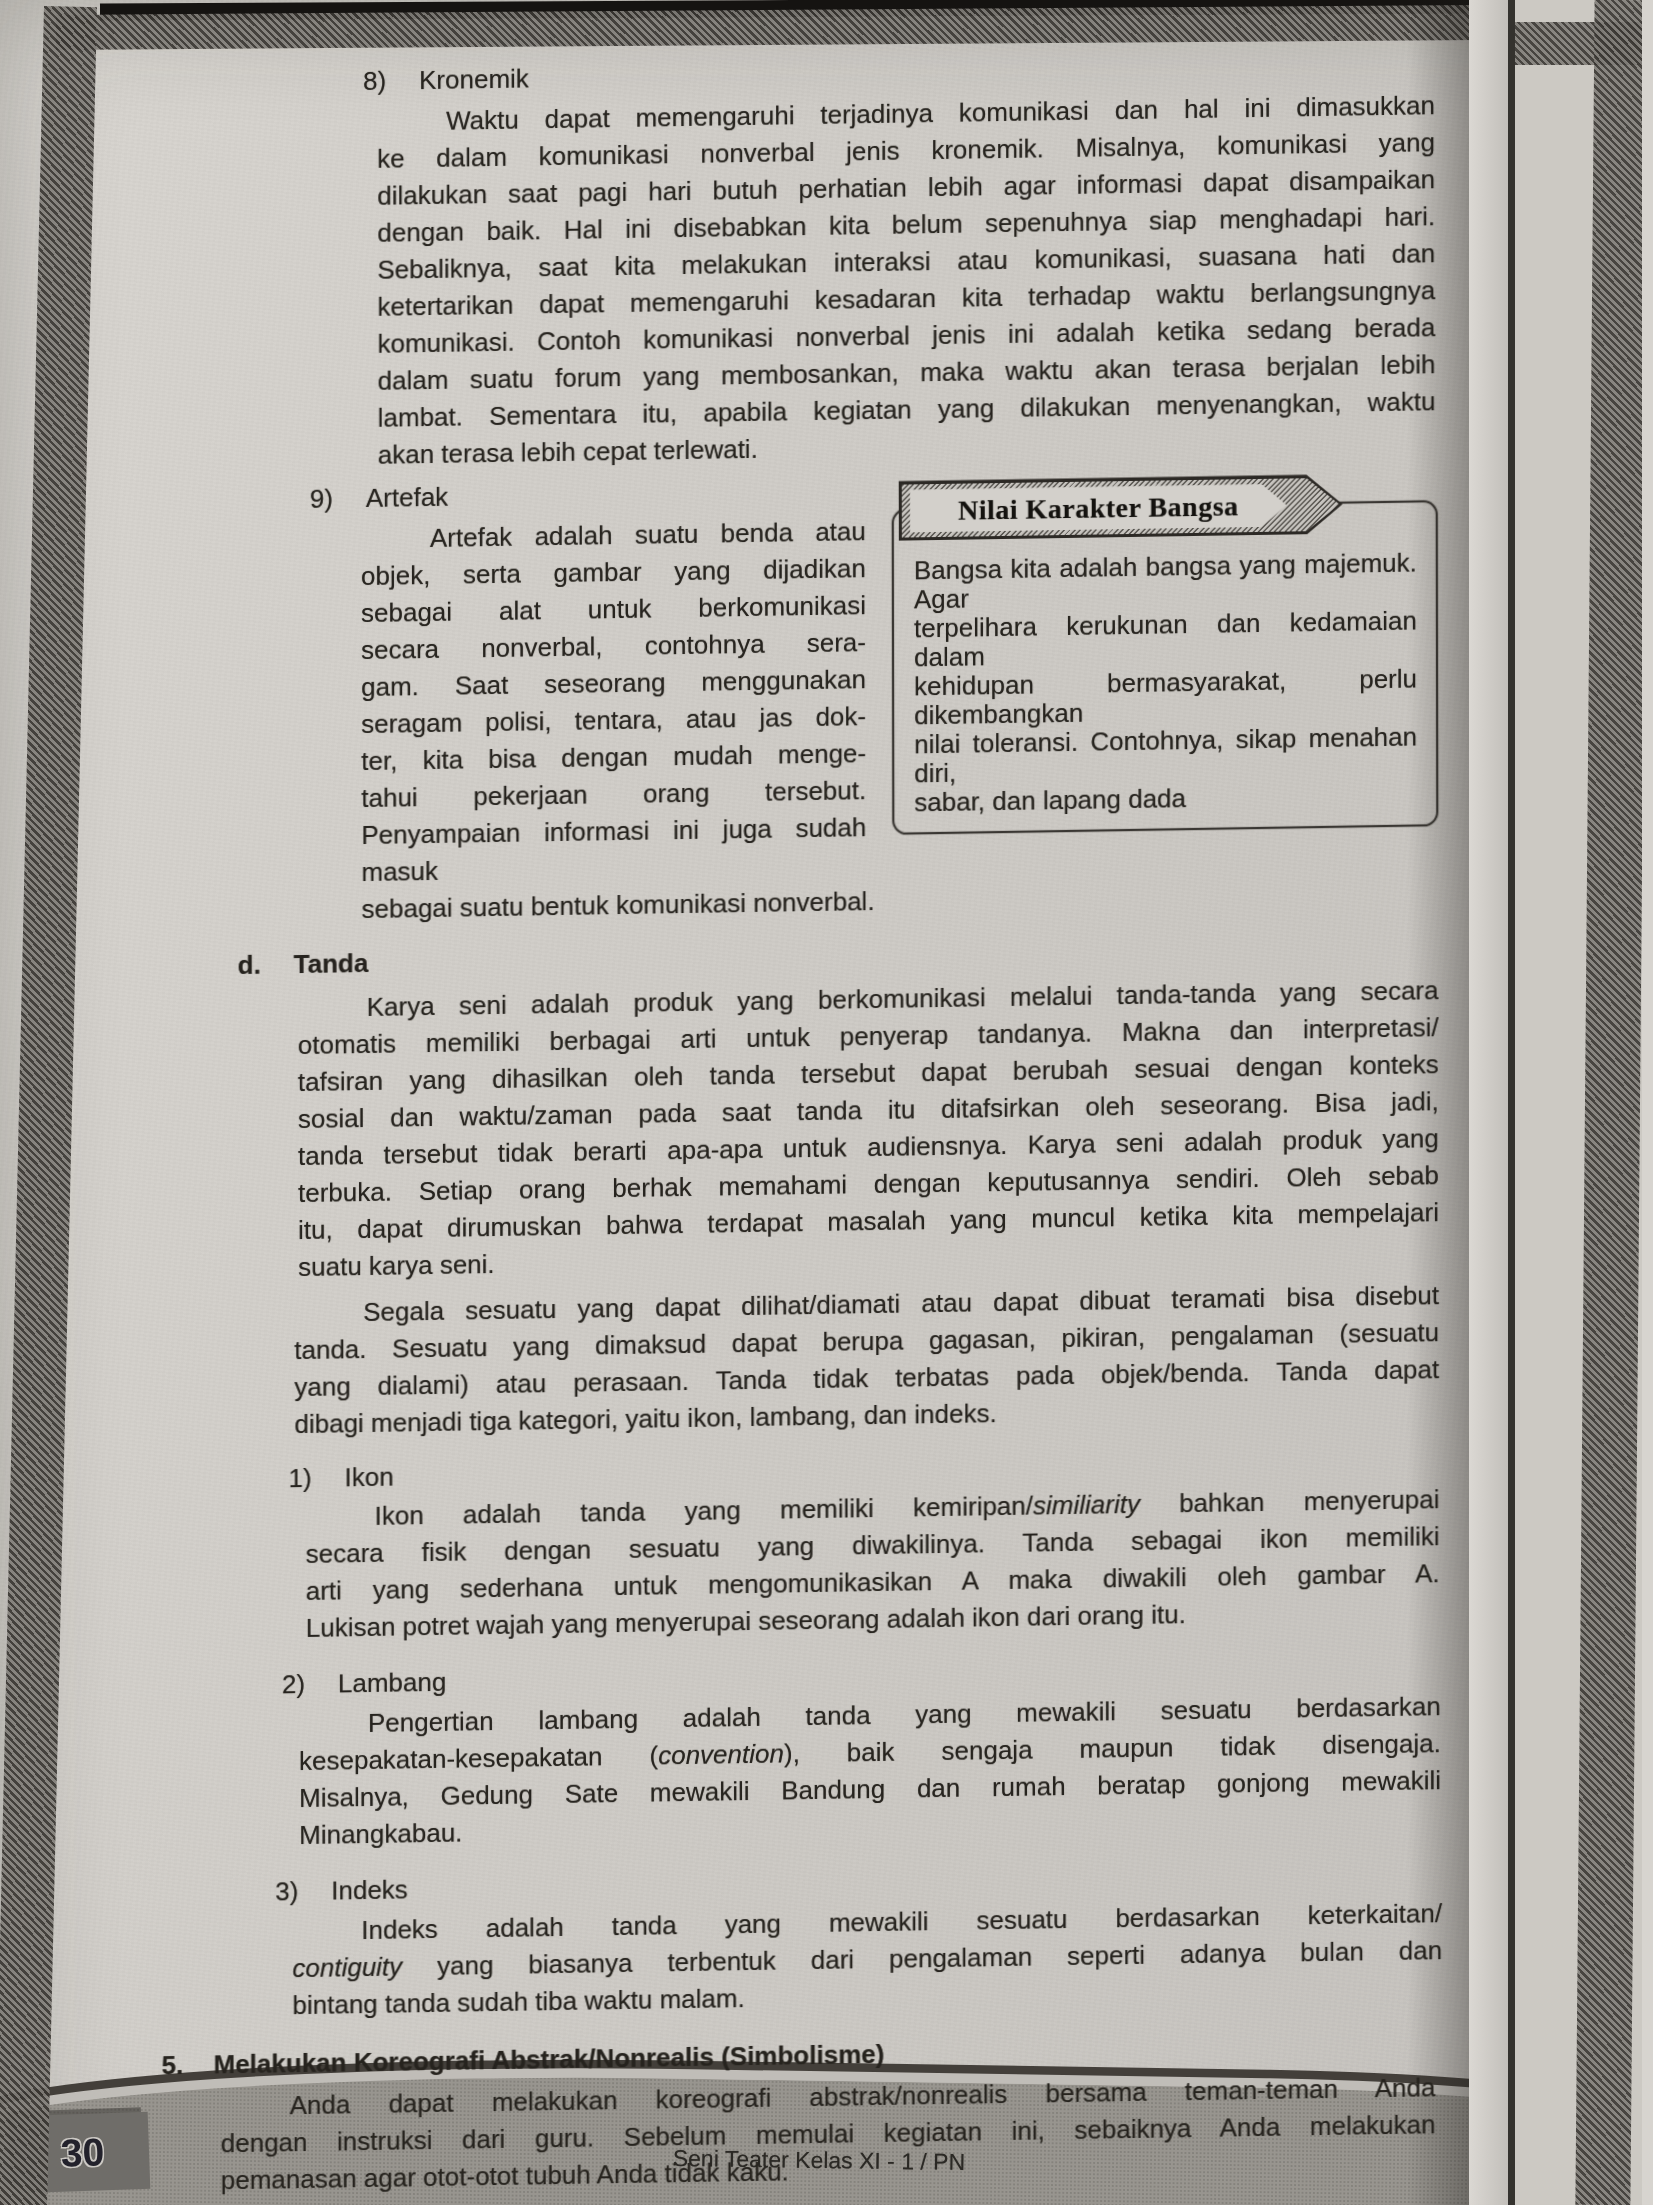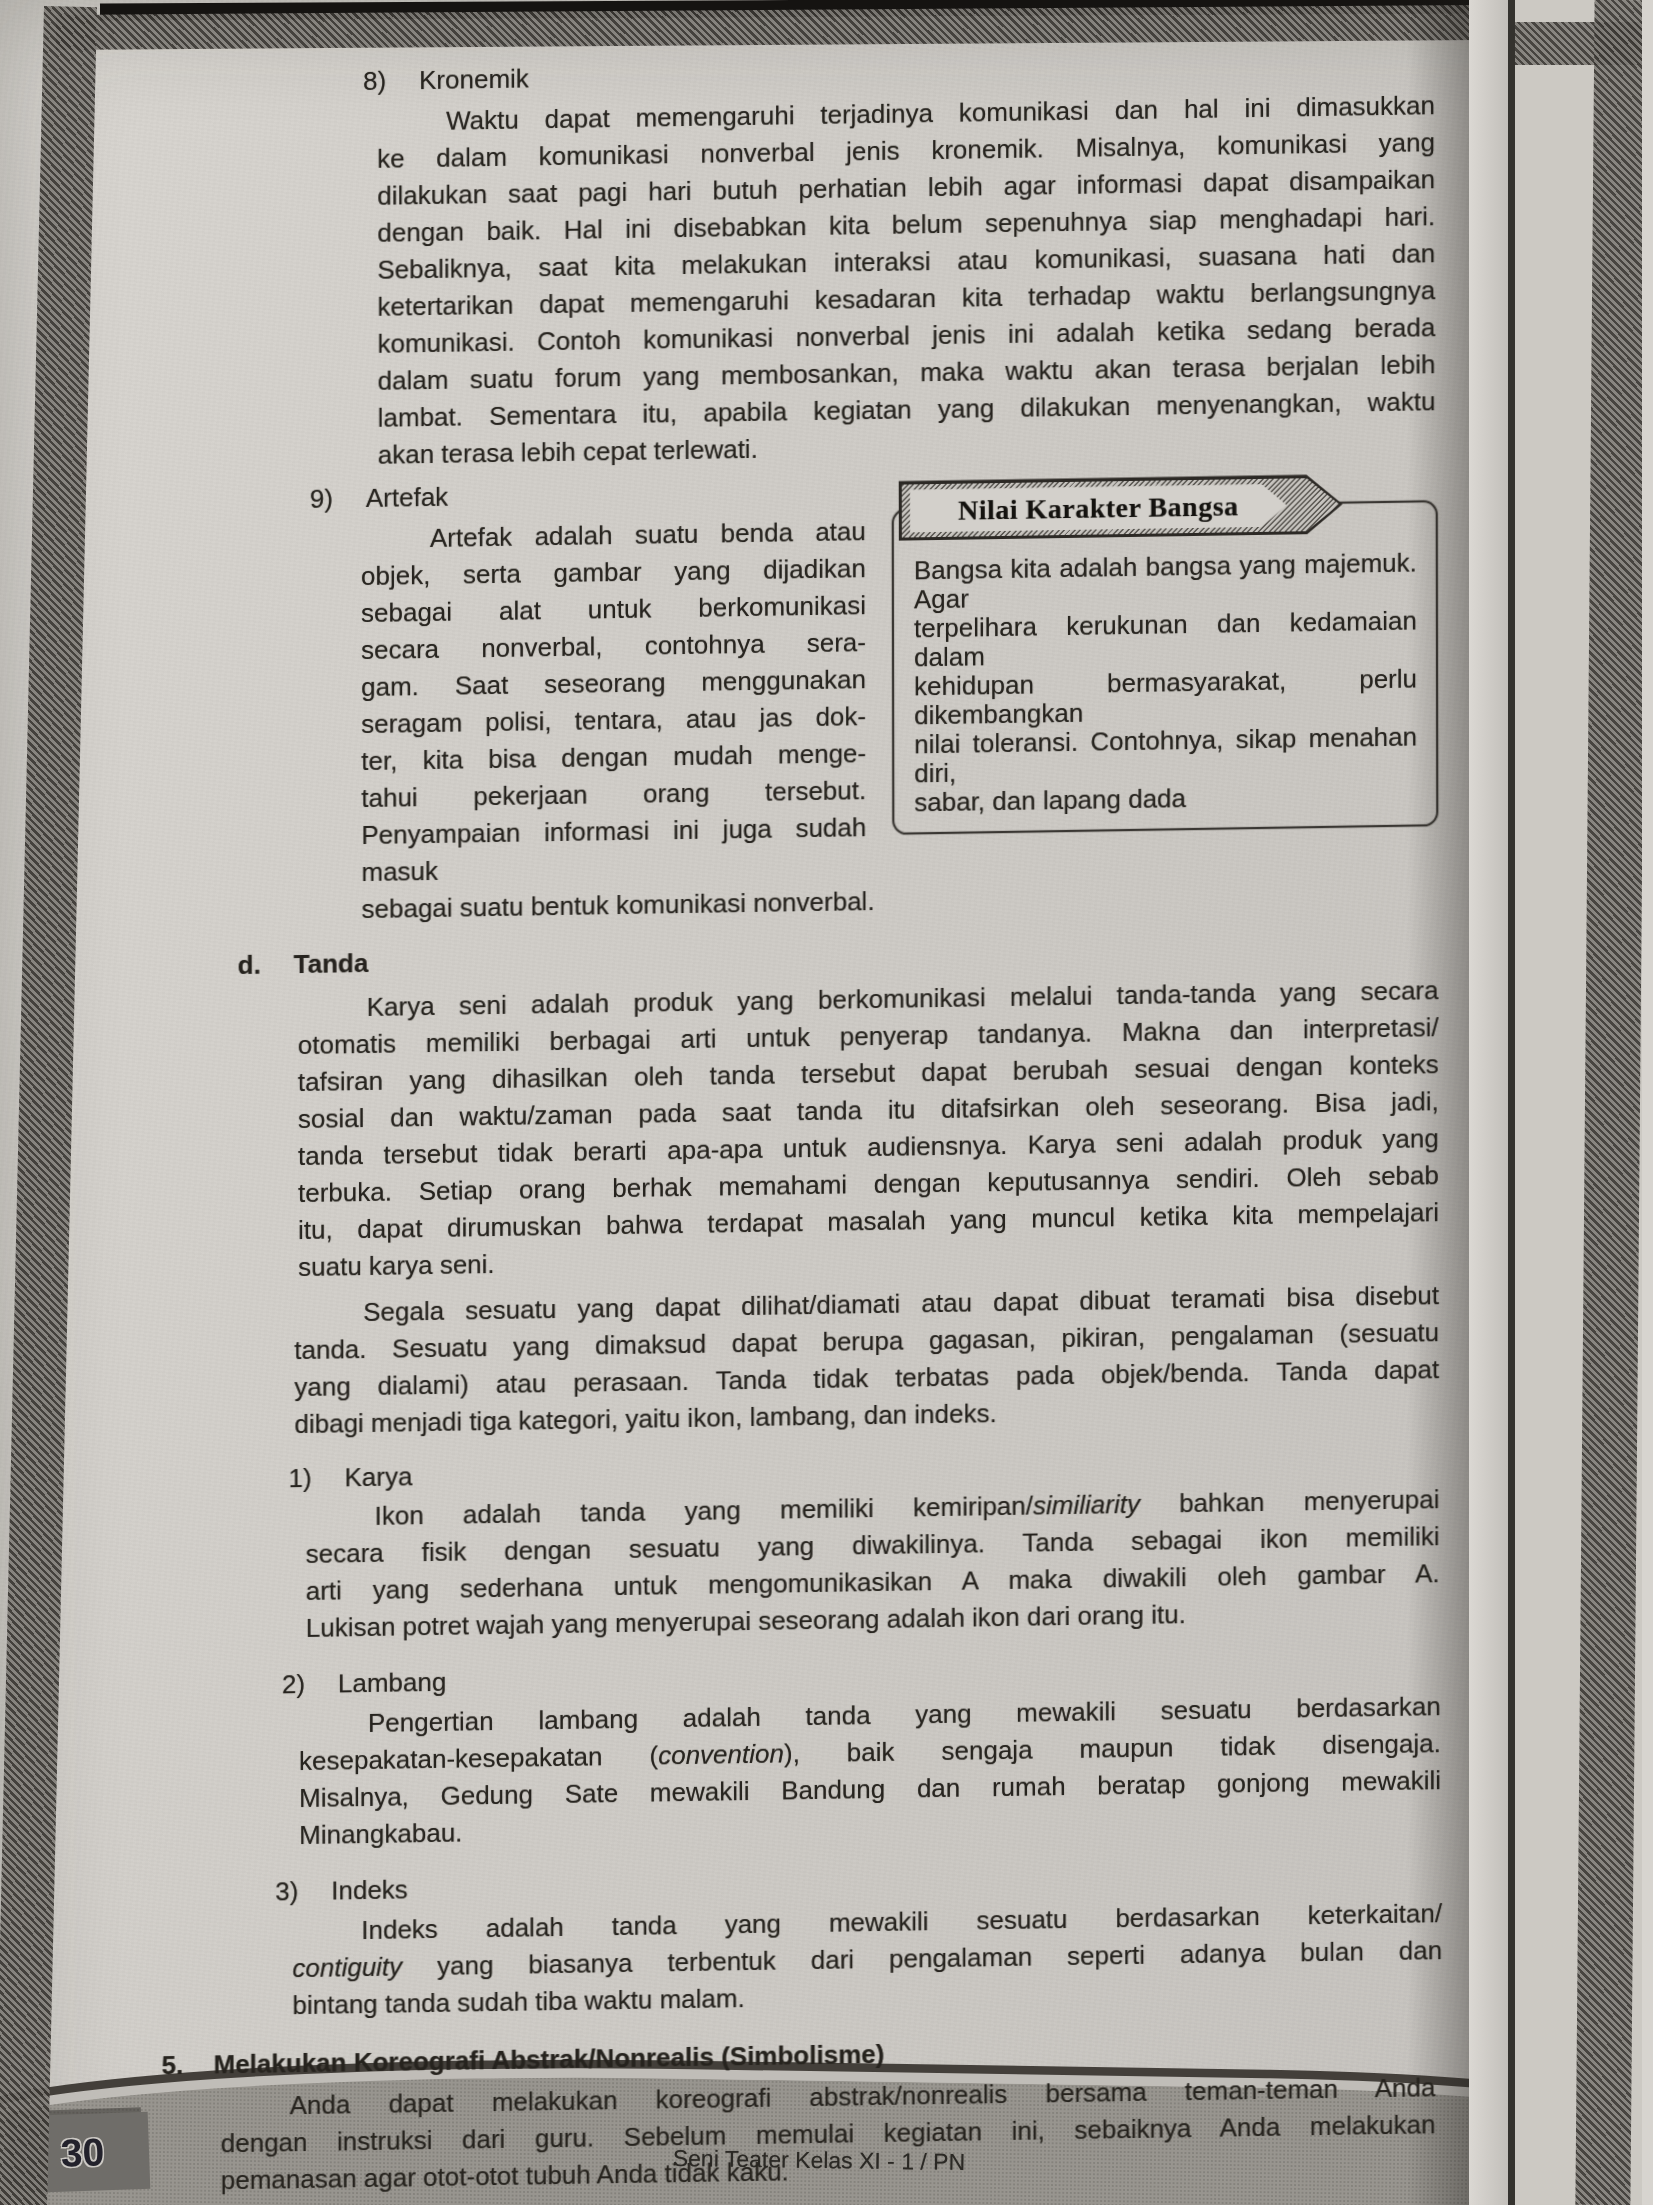--- a/index.html
+++ b/index.html
@@ -204,21 +204,21 @@
     </div>
   <div class="secD-p2">
       <div class="ln jl ind">Segala sesuatu yang dapat dilihat/diamati atau dapat dibuat teramati bisa disebut</div>
       <div class="ln jl">tanda. Sesuatu yang dimaksud dapat berupa gagasan, pikiran, pengalaman (sesuatu</div>
       <div class="ln jl">yang dialami) atau perasaan. Tanda tidak terbatas pada objek/benda. Tanda dapat</div>
       <div class="ln ll">dibagi menjadi tiga kategori, yaitu ikon, lambang, dan indeks.</div>
     </div>
 
   <div class="h-row sec1-h">
     <span class="h-num">1)</span>
-    <span>Karya</span>
+    <span>Ikon</span>
   </div>
   <div class="sec1-p">
     <div class="ln jl ind"><span>Ikon adalah tanda yang memiliki kemiripan/</span><i>similiarity</i><span> bahkan menyerupai</span></div>
     <div>
         <div class="ln jl">secara fisik dengan sesuatu yang diwakilinya. Tanda sebagai ikon memiliki</div>
         <div class="ln jl">arti yang sederhana untuk mengomunikasikan A maka diwakili oleh gambar A.</div>
         <div class="ln ll">Lukisan potret wajah yang menyerupai seseorang adalah ikon dari orang itu.</div>
       </div>
   </div>
 

